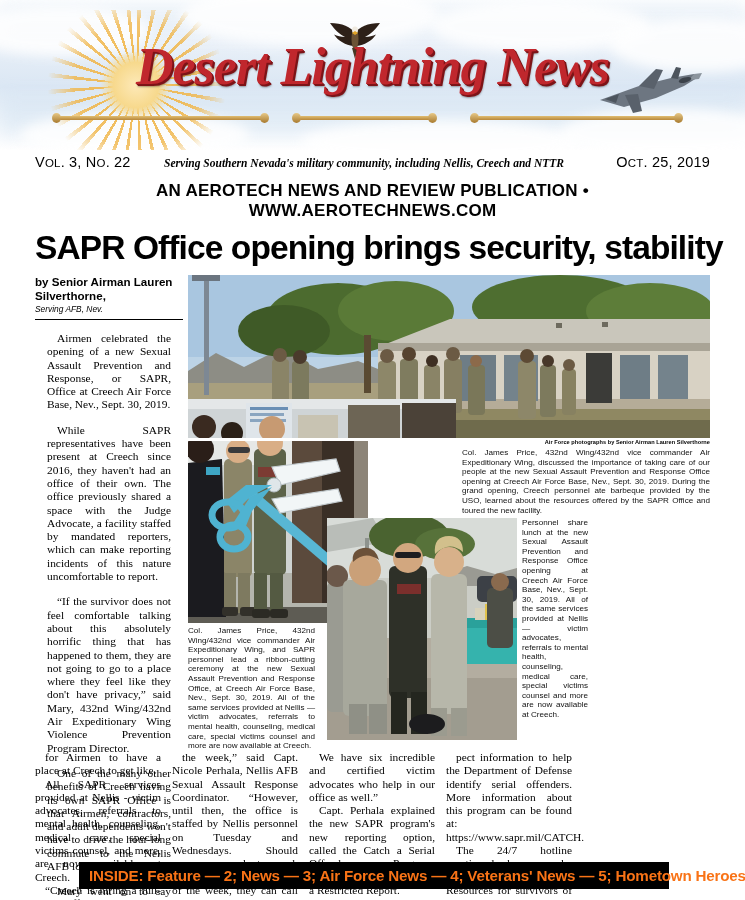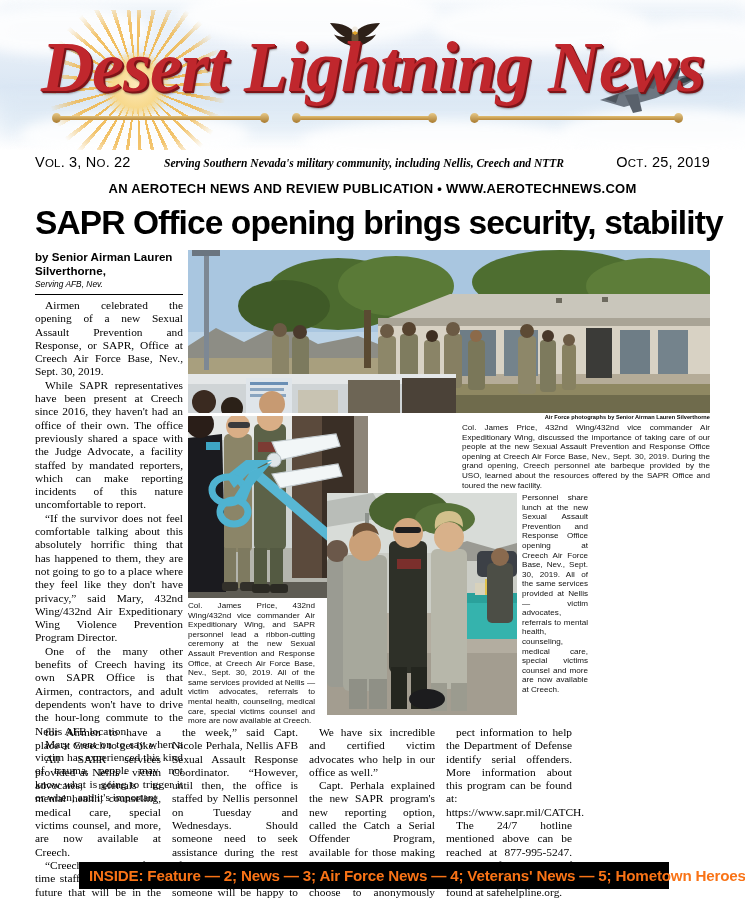--- a/index.html
+++ b/index.html
@@ -67,21 +67,21 @@
     background: radial-gradient(circle at 50% 50%, #fde9b8 0%, #f7d98d 45%, rgba(247,217,141,0) 72%);
   }
   .mast-title {
     position: absolute;
     left: 0; right: 0;
     top: 24px;
     text-align: center;
     font-family: "Liberation Serif", serif;
     font-style: italic;
     font-weight: bold;
-    font-size: 72px;
+    font-size: 52px;
     line-height: 86px;
     letter-spacing: -1px;
     color: #c0272d;
     text-shadow:
       1px 1px 0 #7d1418,
       2px 2px 0 #7d1418,
       2px 3px 2px rgba(0,0,0,.35);
     white-space: nowrap;
   }
   .mast-rules {
@@ -154,21 +154,21 @@
     font-weight: normal;
     font-size: 14.5px;
     letter-spacing: .2px;
   }
   .folio-date .sc { font-size: 11.5px; }
   .pubinfo {
     margin: 5px 35px 0 35px;
     text-align: center;
     font-family: "Liberation Sans", sans-serif;
     font-weight: bold;
-    font-size: 13px;
+    font-size: 17px;
     letter-spacing: .25px;
   }
 
   
   .headline {
     margin: 9px 35px 0 35px;
     font-family: "Liberation Sans", sans-serif;
     font-weight: bold;
     font-size: 33.5px;
     line-height: 36px;
@@ -209,21 +209,21 @@
     margin: 4px 0 4px 0;
   }
   .body-text {
     font-family: "Liberation Serif", serif;
     font-size: 11.4px;
     line-height: 13.3px;
     text-align: justify;
     hyphens: auto;
   }
   .body-text p {
-    margin: 0;
+    margin: 12px;
     text-indent: 10px;
   }
 
   
   .photo {
     position: absolute;
     overflow: hidden;
     background: #9aa5ad;
   }
   .photo-credit {

